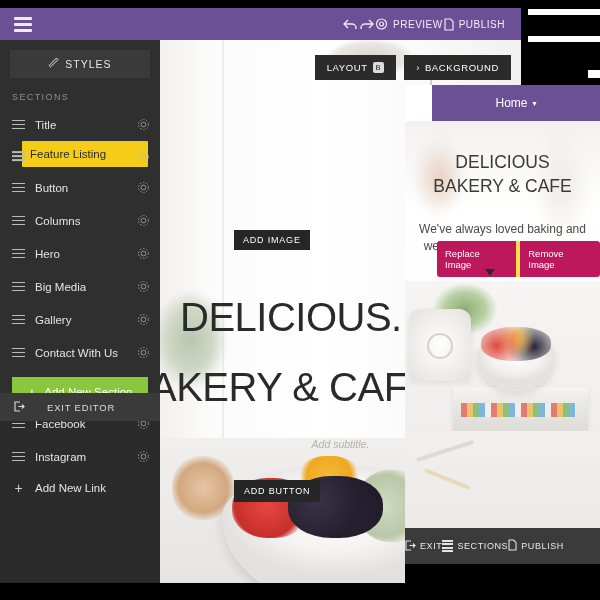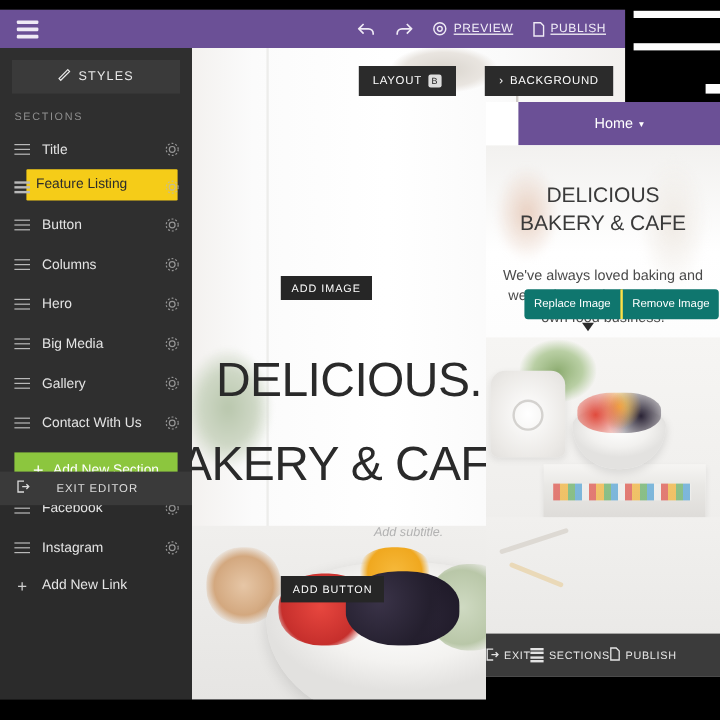--- a/index.html
+++ b/index.html
@@ -20,21 +20,21 @@
   
   #app { position: absolute; left: 0; top: 8px; width: 521px; height: 575px; background: #2b2b2b; overflow: hidden; }
 
   
   #topbar {
     position: absolute; left: 0; top: 0; width: 521px; height: 32px;
     background: #6b5096; display: flex; align-items: center;
   }
   #hamburger { margin-left: 14px; width: 18px; display: flex; flex-direction: column; gap: 3px; cursor: pointer; }
   #hamburger i { display: block; height: 3px; background: #efeaf5; border-radius: 1px; }
-  #topbar-actions { margin-left: auto; display: flex; align-items: center; gap: 16px; padding-right: 16px; color: #fff; text-decoration: underline; }
+  #topbar-actions { margin-left: auto; display: flex; align-items: center; gap: 1px; padding-right: 16px; color: #fff; }
   .tb-btn { display: flex; align-items: center; gap: 5px; font-size: 10px; letter-spacing: .5px; color: #f2eef8; cursor: pointer; }
   .tb-icon { display: inline-block; line-height: 1; }
   .tb-icon svg { display: block; }
 
   
   #sidebar { position: absolute; left: 0; top: 32px; width: 160px; height: 381px; background: #2f2f2f; }
   #styles-btn {
     margin: 10px 10px 0 10px; height: 28px; background: #3a3a3a;
     display: flex; align-items: center; justify-content: center; gap: 6px;
     color: #e8e8e8; font-size: 10.5px; letter-spacing: 1px; cursor: pointer;
@@ -125,21 +125,21 @@
     font-family: "Liberation Sans", sans-serif; white-space: nowrap;
   }
   #big1 { left: 20px; top: 255px; }
   #big2 { left: -10px; top: 325px; }
   .subtitle { position: absolute; left: 0; top: 398px; width: 361px; text-align: center; color: #b2b2b2; font-size: 10.5px; font-style: italic; cursor: text; }
   .add-button-btn {
     position: absolute; left: 74px; top: 440px; background: #262626; color: #fff;
     font-size: 9px; letter-spacing: .8px; padding: 6px 10px; cursor: pointer;
   }
   .layout-bar { position: absolute; right: 10px; top: 15px; display: flex; gap: 8px; }
-  .lbtn { background: #2b2b2b; color: #fff; font-size: 9.5px; letter-spacing: .6px; padding: 7px 12px; display: flex; align-items: center; gap: 5px; cursor: pointer; margin-left: 16px; }
+  .lbtn { background: #2b2b2b; color: #fff; font-size: 9.5px; letter-spacing: .6px; padding: 7px 12px; display: flex; align-items: center; gap: 5px; cursor: pointer; }
   .lbadge { background: #ddd; color: #222; font-size: 7.5px; padding: 1px 3px; border-radius: 2px; line-height: 1.2; }
 
   
   #mobile { position: absolute; left: 405px; top: 85px; width: 195px; height: 515px; background: #fff; overflow: hidden; }
   #m-top { height: 36px; background: #6b5096; display: flex; align-items: center; justify-content: center; color: #fff; font-size: 12px; cursor: pointer; margin-left: 27px; }
   #m-top .caret { margin-left: 5px; font-size: 8px; }
   #m-body { position: relative; height: 443px; overflow: hidden; }
   .m-photo-top {
     position: absolute; left: 0; top: 0; width: 195px; height: 256px;
     background: linear-gradient(to bottom, #f2f1ef 0%, #ffffff 35%, #fafafa 100%);
@@ -157,25 +157,25 @@
   .mp-fruit { position: absolute; left: 76px; top: 46px; width: 70px; height: 34px; background:
       radial-gradient(circle at 22% 55%, #e04a3c 0%, rgba(224,74,60,0) 48%),
       radial-gradient(circle at 50% 35%, #f5bb45 0%, rgba(245,187,69,0) 45%),
       radial-gradient(circle at 76% 58%, #2a2335 0%, rgba(42,35,53,0) 50%); border-radius: 44%; }
   .mp-books { position: absolute; left: 48px; top: 106px; width: 135px; height: 44px; background: linear-gradient(to bottom, #f6f5f3 0%, #e9e8e5 40%, #dedcd9 100%); box-shadow: 0 2px 5px rgba(0,0,0,.08); }
   .mp-stripes { position: absolute; left: 56px; top: 122px; width: 115px; height: 14px; background: repeating-linear-gradient(90deg, #e0584f 0 6px, #f3b63f 6px 12px, #6bb26a 12px 18px, #5aa7d8 18px 24px, #f0f0ee 24px 30px); opacity: .75; }
   .mp-desk { position: absolute; left: 0; top: 150px; width: 195px; height: 133px; background: linear-gradient(to bottom, #f1f0ee, #e8e7e5); }
   .mp-pen { position: absolute; left: 10px; top: 168px; width: 60px; height: 4px; background: #ddd9d3; transform: rotate(-18deg); border-radius: 2px; }
   .mp-pen2 { position: absolute; left: 18px; top: 196px; width: 48px; height: 4px; background: #ead9b8; transform: rotate(22deg); border-radius: 2px; }
   .img-tooltip {
-    position: absolute; left: 32px; top: 120px; background: #0f766e; display: flex;
+    position: absolute; left: 32px; top: 120px; background: #be185d; display: flex;
     border-radius: 3px; overflow: hidden; z-index: 4;
   }
   .img-tooltip .opt { color: #fff; font-size: 9.5px; padding: 7px 8px; cursor: pointer; }
-  .img-tooltip .opt + .opt { border-left: 2px solid #fde047; }
+  .img-tooltip .opt + .opt { border-left: 4px solid #fde047; }
   .tip-arrow { position: absolute; left: 80px; top: 148px; width: 0; height: 0; border-left: 5px solid transparent; border-right: 5px solid transparent; border-top: 7px solid #2b2b2b; z-index: 4; }
   #m-bottom {
     position: absolute; left: 0; bottom: 36px; width: 195px; height: 36px; background: #3b3b3b;
     display: flex; align-items: center; justify-content: flex-start; color: #e8e8e8; font-size: 9px; letter-spacing: .6px;
   }
   #m-bottom .mb { display: flex; align-items: center; gap: 4px; cursor: pointer; }
   .mb-sections-icon { display: flex; flex-direction: column; gap: 1.5px; width: 11px; }
   .mb-sections-icon i { display: block; height: 2px; background: #e4e4e4; }
   #m-black { position: absolute; left: 0; bottom: 0; width: 195px; height: 36px; background: #000; }
 </style>

